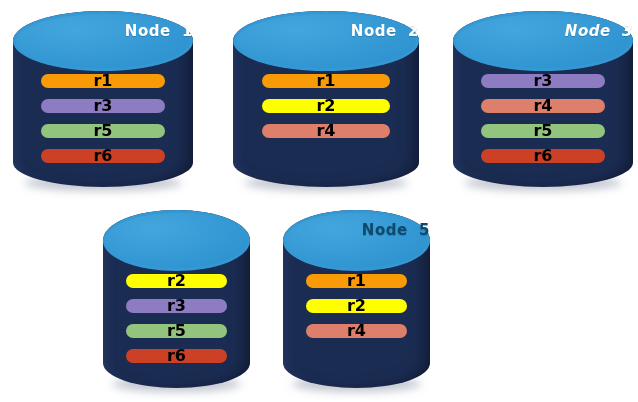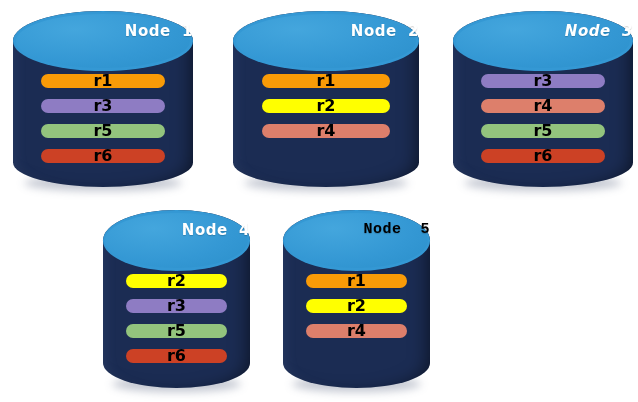--- a/index.html
+++ b/index.html
@@ -145,33 +145,32 @@
         <div class="replica-bar" style="background: rgb(221, 127, 107); color: rgb(0, 0, 0);">r4</div>
         <div class="replica-bar" style="background: rgb(147, 196, 125); color: rgb(0, 0, 0);">r5</div>
         <div class="replica-bar" style="background: rgb(204, 65, 37); color: rgb(0, 0, 0);">r6</div>
       </div>
     </div>
     <div class="node" style="left: 103px; top: 210px; width: 147px; height: 178px;">
       <div class="cyl-shadow"></div>
       <div class="cyl-body" style="background: rgb(27, 44, 83);"></div>
       <div class="cyl-top" style="background: rgb(52, 152, 212);"></div>
       <div class="cyl-top-shade"></div>
-      <div class="node-title" style="color: rgb(255, 255, 255);">Node  4</div>
       <div class="replica-stack">
         <div class="replica-bar" style="background: rgb(255, 255, 0); color: rgb(0, 0, 0);">r2</div>
         <div class="replica-bar" style="background: rgb(142, 124, 195); color: rgb(0, 0, 0);">r3</div>
         <div class="replica-bar" style="background: rgb(147, 196, 125); color: rgb(0, 0, 0);">r5</div>
         <div class="replica-bar" style="background: rgb(204, 65, 37); color: rgb(0, 0, 0);">r6</div>
       </div>
     </div>
     <div class="node" style="left: 283px; top: 210px; width: 147px; height: 178px;">
       <div class="cyl-shadow"></div>
       <div class="cyl-body" style="background: rgb(27, 44, 83);"></div>
       <div class="cyl-top" style="background: rgb(52, 152, 212);"></div>
       <div class="cyl-top-shade"></div>
-      <div class="node-title" style="color: #000000; font-family: Liberation Mono, monospace;">Node  5</div>
+      <div class="node-title" style="color: #0c4a6e;">Node  5</div>
       <div class="replica-stack">
         <div class="replica-bar" style="background: rgb(249, 155, 7); color: rgb(0, 0, 0);">r1</div>
         <div class="replica-bar" style="background: rgb(255, 255, 0); color: rgb(0, 0, 0);">r2</div>
         <div class="replica-bar" style="background: rgb(221, 127, 107); color: rgb(0, 0, 0);">r4</div>
       </div>
     </div>
   </div>
 
 </body></html>

